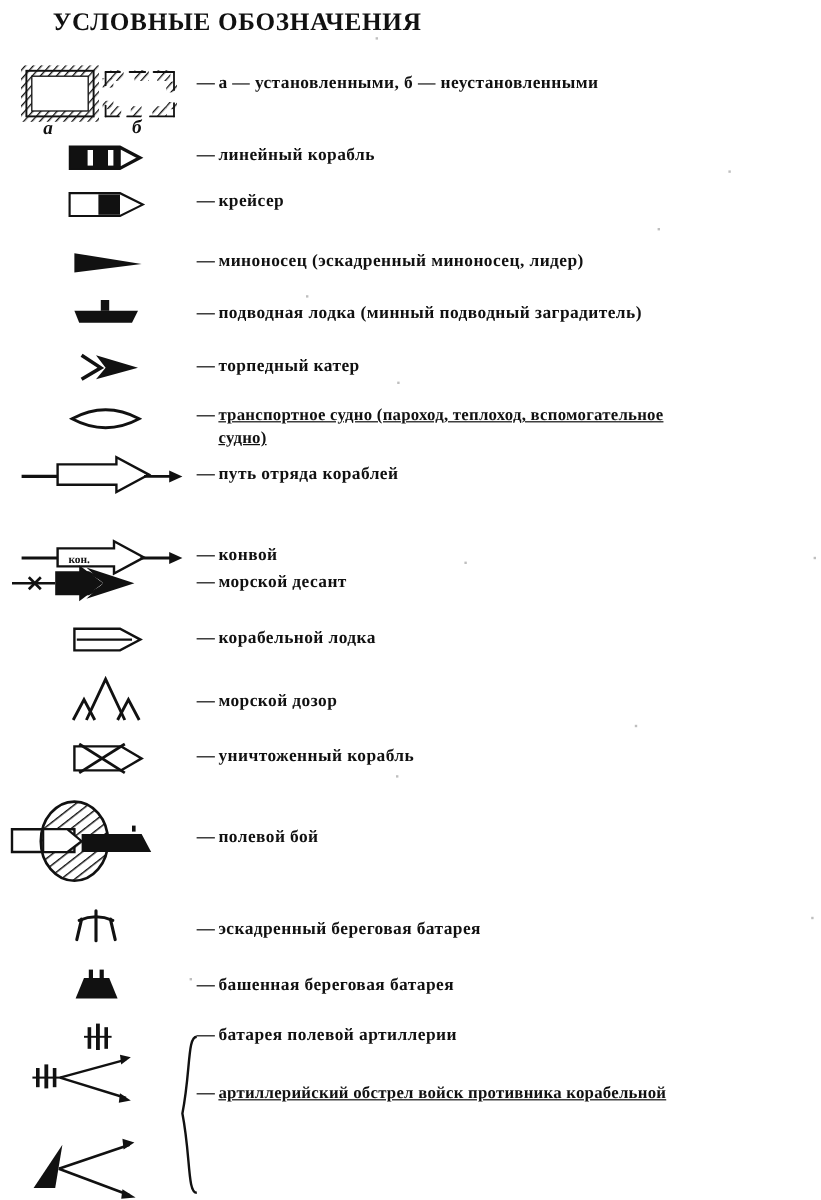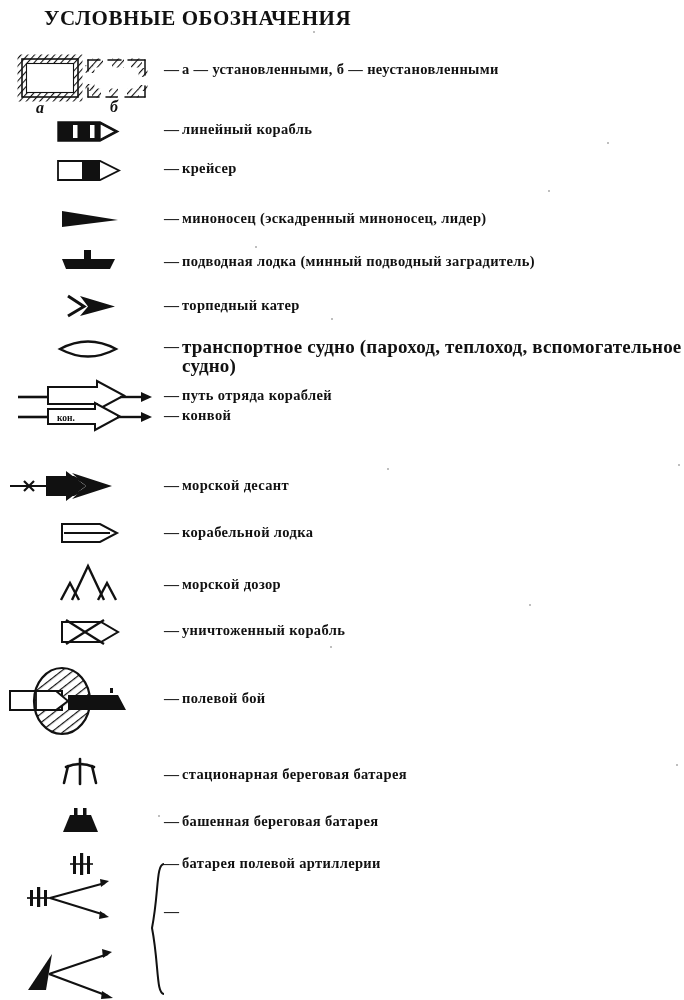--- a/index.html
+++ b/index.html
@@ -76,22 +76,23 @@
     font-family: "Liberation Serif", serif;
     font-weight: bold;
     font-size: 14.5px;
     line-height: 19px;
     letter-spacing: 0.35px;
     color: #111;
     width: 500px;
   }
 
   .label.small {
-    font-size: 19px;
+    font-size: 14px;
     letter-spacing: 0.2px;
+    text-decoration: underline;
   }
 
   .ab-letter {
     position: absolute;
     font-family: "Liberation Serif", serif;
     font-style: italic;
     font-weight: bold;
     font-size: 16px;
     color: #111;
   }
@@ -267,21 +268,21 @@
           <line x1="120" y1="17" x2="148" y2="17" stroke="#111" stroke-width="2.4"></line>
           <path d="M141 12 L152 17 L141 22 Z" fill="#111"></path>
         </svg>
       </div>
       <div class="txt-cell" style="top:6px;">
         <span class="dash">—</span>
         <div class="label">путь отряда кораблей</div>
       </div>
     </div>
 
-    <div class="legend-row" style="top:400px;height:34px;">
+    <div class="legend-row" style="top:448px;height:34px;">
       <div class="sym-cell">
         <svg width="165" height="34" viewBox="0 0 165 34">
           <line x1="18" y1="17" x2="48" y2="17" stroke="#111" stroke-width="2.6"></line>
           <path d="M48 9 L95 9 L95 3 L120 16.5 L95 30 L95 24 L48 24 Z" fill="#fff" stroke="#111" stroke-width="2"></path>
           <text x="57" y="21" font-family="Liberation Serif, serif" font-size="9.5" font-weight="bold" fill="#111" id="convoy-text">кон.</text>
           <line x1="117" y1="17" x2="148" y2="17" stroke="#111" stroke-width="2.4"></line>
           <path d="M141 12 L152 17 L141 22 Z" fill="#111"></path>
         </svg>
       </div>
       <div class="txt-cell" style="top:6px;">
@@ -385,21 +386,21 @@
           <g fill="none" stroke="#111" stroke-width="2.6" stroke-linecap="round">
             <path d="M80 2 L80 27"></path>
             <path d="M66 10 Q80 4 94 10"></path>
             <path d="M68 9 L64 26"></path>
             <path d="M92 9 L96 26"></path>
           </g>
         </svg>
       </div>
       <div class="txt-cell" style="top:8px;">
         <span class="dash">—</span>
-        <div class="label">стационарная береговая батарея</div>
+        <div class="label">эскадренный береговая батарея</div>
       </div>
     </div>
 
     <div class="legend-row" style="top:805px;height:34px;">
       <div class="sym-cell">
         <svg width="160" height="34" viewBox="0 0 160 34">
           <rect x="74" y="3" width="3.5" height="9" fill="#111"></rect>
           <rect x="83" y="3" width="3.5" height="9" fill="#111"></rect>
           <path d="M70 10 L91 10 L98 27 L63 27 Z" fill="#111"></path>
         </svg>
@@ -451,18 +452,19 @@
       </div>
 
       <div style="position:absolute;left:148px;top:-16px;">
         <svg width="22" height="136" viewBox="0 0 22 136">
           <path d="M16 2 C8 2 11 30 4 66 C11 102 8 132 16 132" fill="none" stroke="#111" stroke-width="2"></path>
         </svg>
       </div>
       <div class="txt-cell" style="top:24px;">
         <span class="dash">—</span>
         <div class="label small">
+          <div>артиллерийский обстрел войск противника корабельной</div>
         </div>
       </div>
     </div>
 
   </div>
 </div>
 
 </body></html>

